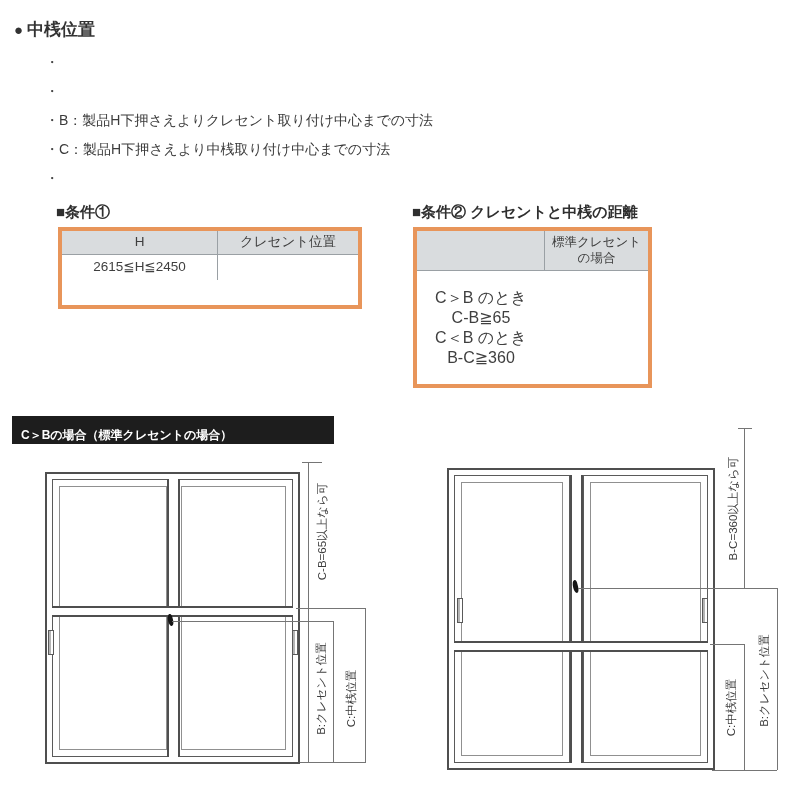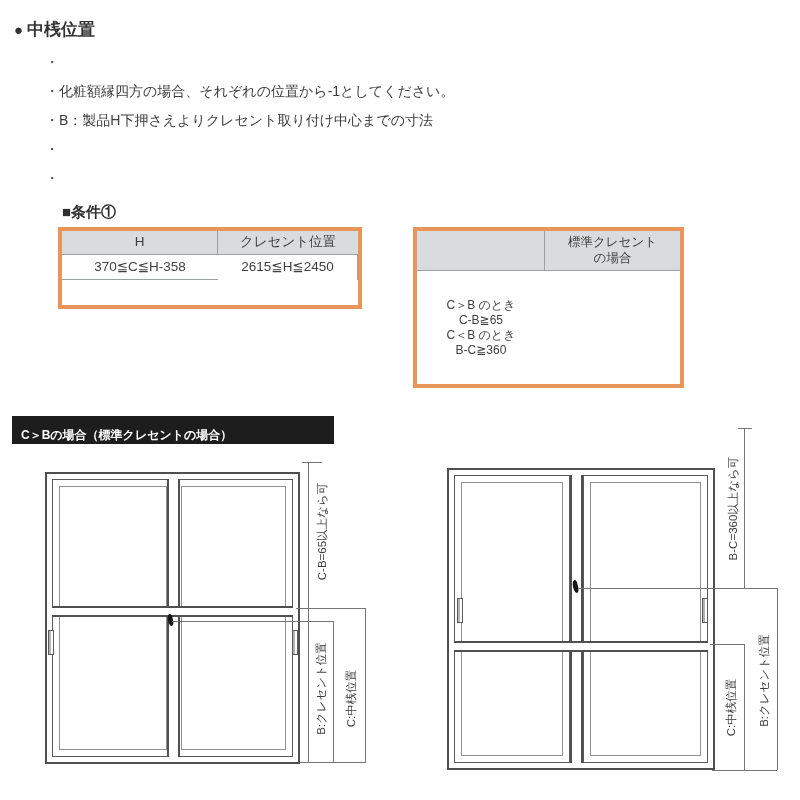--- a/index.html
+++ b/index.html
@@ -20,23 +20,23 @@
   
   .otable { position:absolute; border:4px solid #E8955A; background:#fff; }
   .otable .hdr { background:#D9DCDE; }
   .otable .cell { display:flex; align-items:center; justify-content:center;
                   font-size:13.5px; color:#3f3f3f; text-align:center; white-space:pre-line; line-height:1.25; }
   .bline { border-bottom:1px solid #9aa0a4; }
   .rline { border-right:1px solid #9aa0a4; }
 
   #cond1-table { left:58px; top:227px; width:304px; height:82px; display:grid;
                  grid-template-columns:156px 1fr; grid-template-rows:24px 25px 25px; }
-  #cond2-table { left:413px; top:227px; width:271px; height:161px; display:grid;
+  #cond2-table { left:413px; top:227px; width:239px; height:161px; display:grid;
                  grid-template-columns:128px 1fr; grid-template-rows:40px 1fr; }
-  #cond2-table .case-cell { flex-direction:column; font-size:12px; }
+  #cond2-table .case-cell { flex-direction:column; font-size:16px; }
 
   
   .black-bar { position:absolute; background:#1D1D1D; color:#ffffff; font-weight:bold; font-size:12px;
                display:flex; align-items:flex-end; white-space:nowrap; overflow:hidden; }
   #bar-left  { left:12px;  top:416px; width:322px; height:28px; padding-left:9px; }
   #bar-right { left:432px; top:413px; width:151px; height:27px; justify-content:center; }
 
   
   .win { position:absolute; border:2px solid #4f4f4f; background:#fff; }
   .win .inner-frame { position:absolute; left:5px; right:5px; top:5px; bottom:5px; border:1px solid #8f8f8f; }
@@ -65,40 +65,40 @@
     <span class="dot">●</span>
     <span>中桟位置</span>
   </div>
 
   <div class="notes">
     <div class="note-row">
       <span class="marker">・</span>
     </div>
     <div class="note-row">
       <span class="marker">・</span>
-      <span>化粧額縁四方の場合、それぞれの位置から-1としてください。</span>
     </div>
     <div class="note-row">
       <span class="marker">・</span>
       <span>B：製品H下押さえよりクレセント取り付け中心までの寸法</span>
     </div>
     <div class="note-row">
       <span class="marker">・</span>
+      <span>C：製品H下押さえより中桟取り付け中心までの寸法</span>
     </div>
     <div class="note-row">
       <span class="marker">・</span>
     </div>
   </div>
 
-  <div class="sec-heading" style="left:56px; top:203px;margin-left:6px;">■条件①</div>
+  <div class="sec-heading" style="left:56px; top:203px;">■条件①</div>
+  <div class="sec-heading" style="left:412px; top:203px;">■条件② クレセントと中桟の距離</div>
 
   <div id="cond1-table" class="otable">
     <div class="cell hdr bline rline">H</div>
     <div class="cell hdr bline">クレセント位置</div>
-    <div class="cell bline">370≦C≦H-358</div>
     <div class="cell rline">2615≦H≦2450</div>
   </div>
 
   <div id="cond2-table" class="otable">
     <div class="cell hdr bline rline"></div>
     <div class="cell hdr bline" style="font-size:12.5px;">標準クレセント
 の場合</div>
     <div class="cell case-cell">
       <span>C＞B のとき
 C-B≧65</span>

